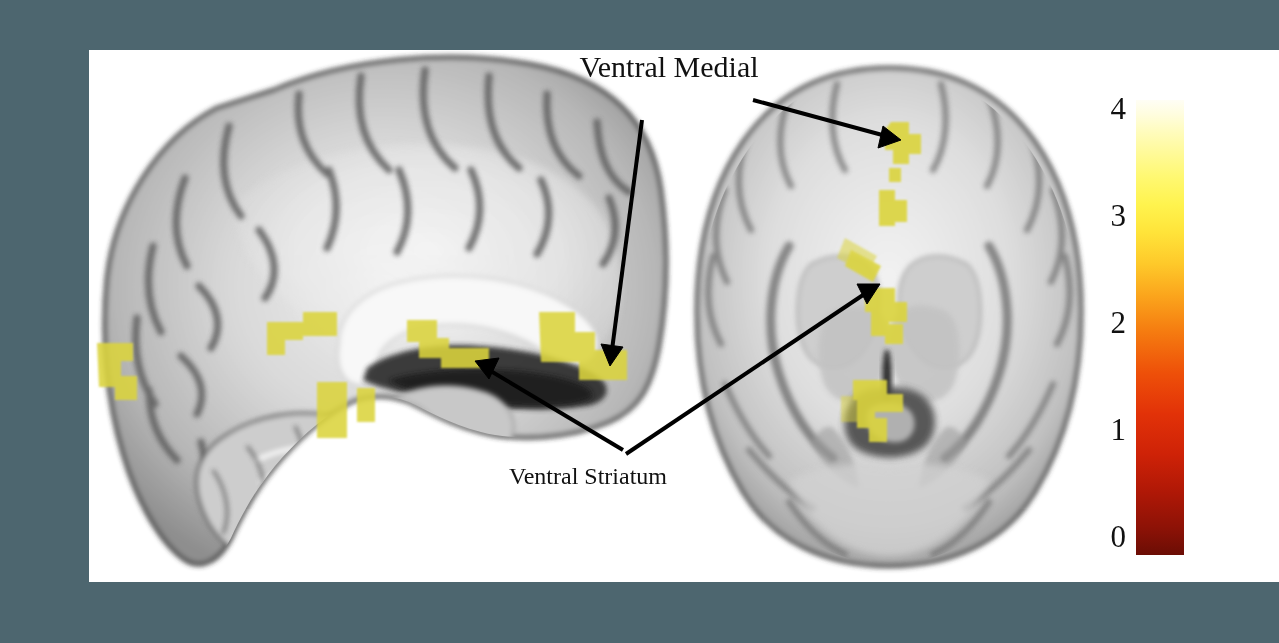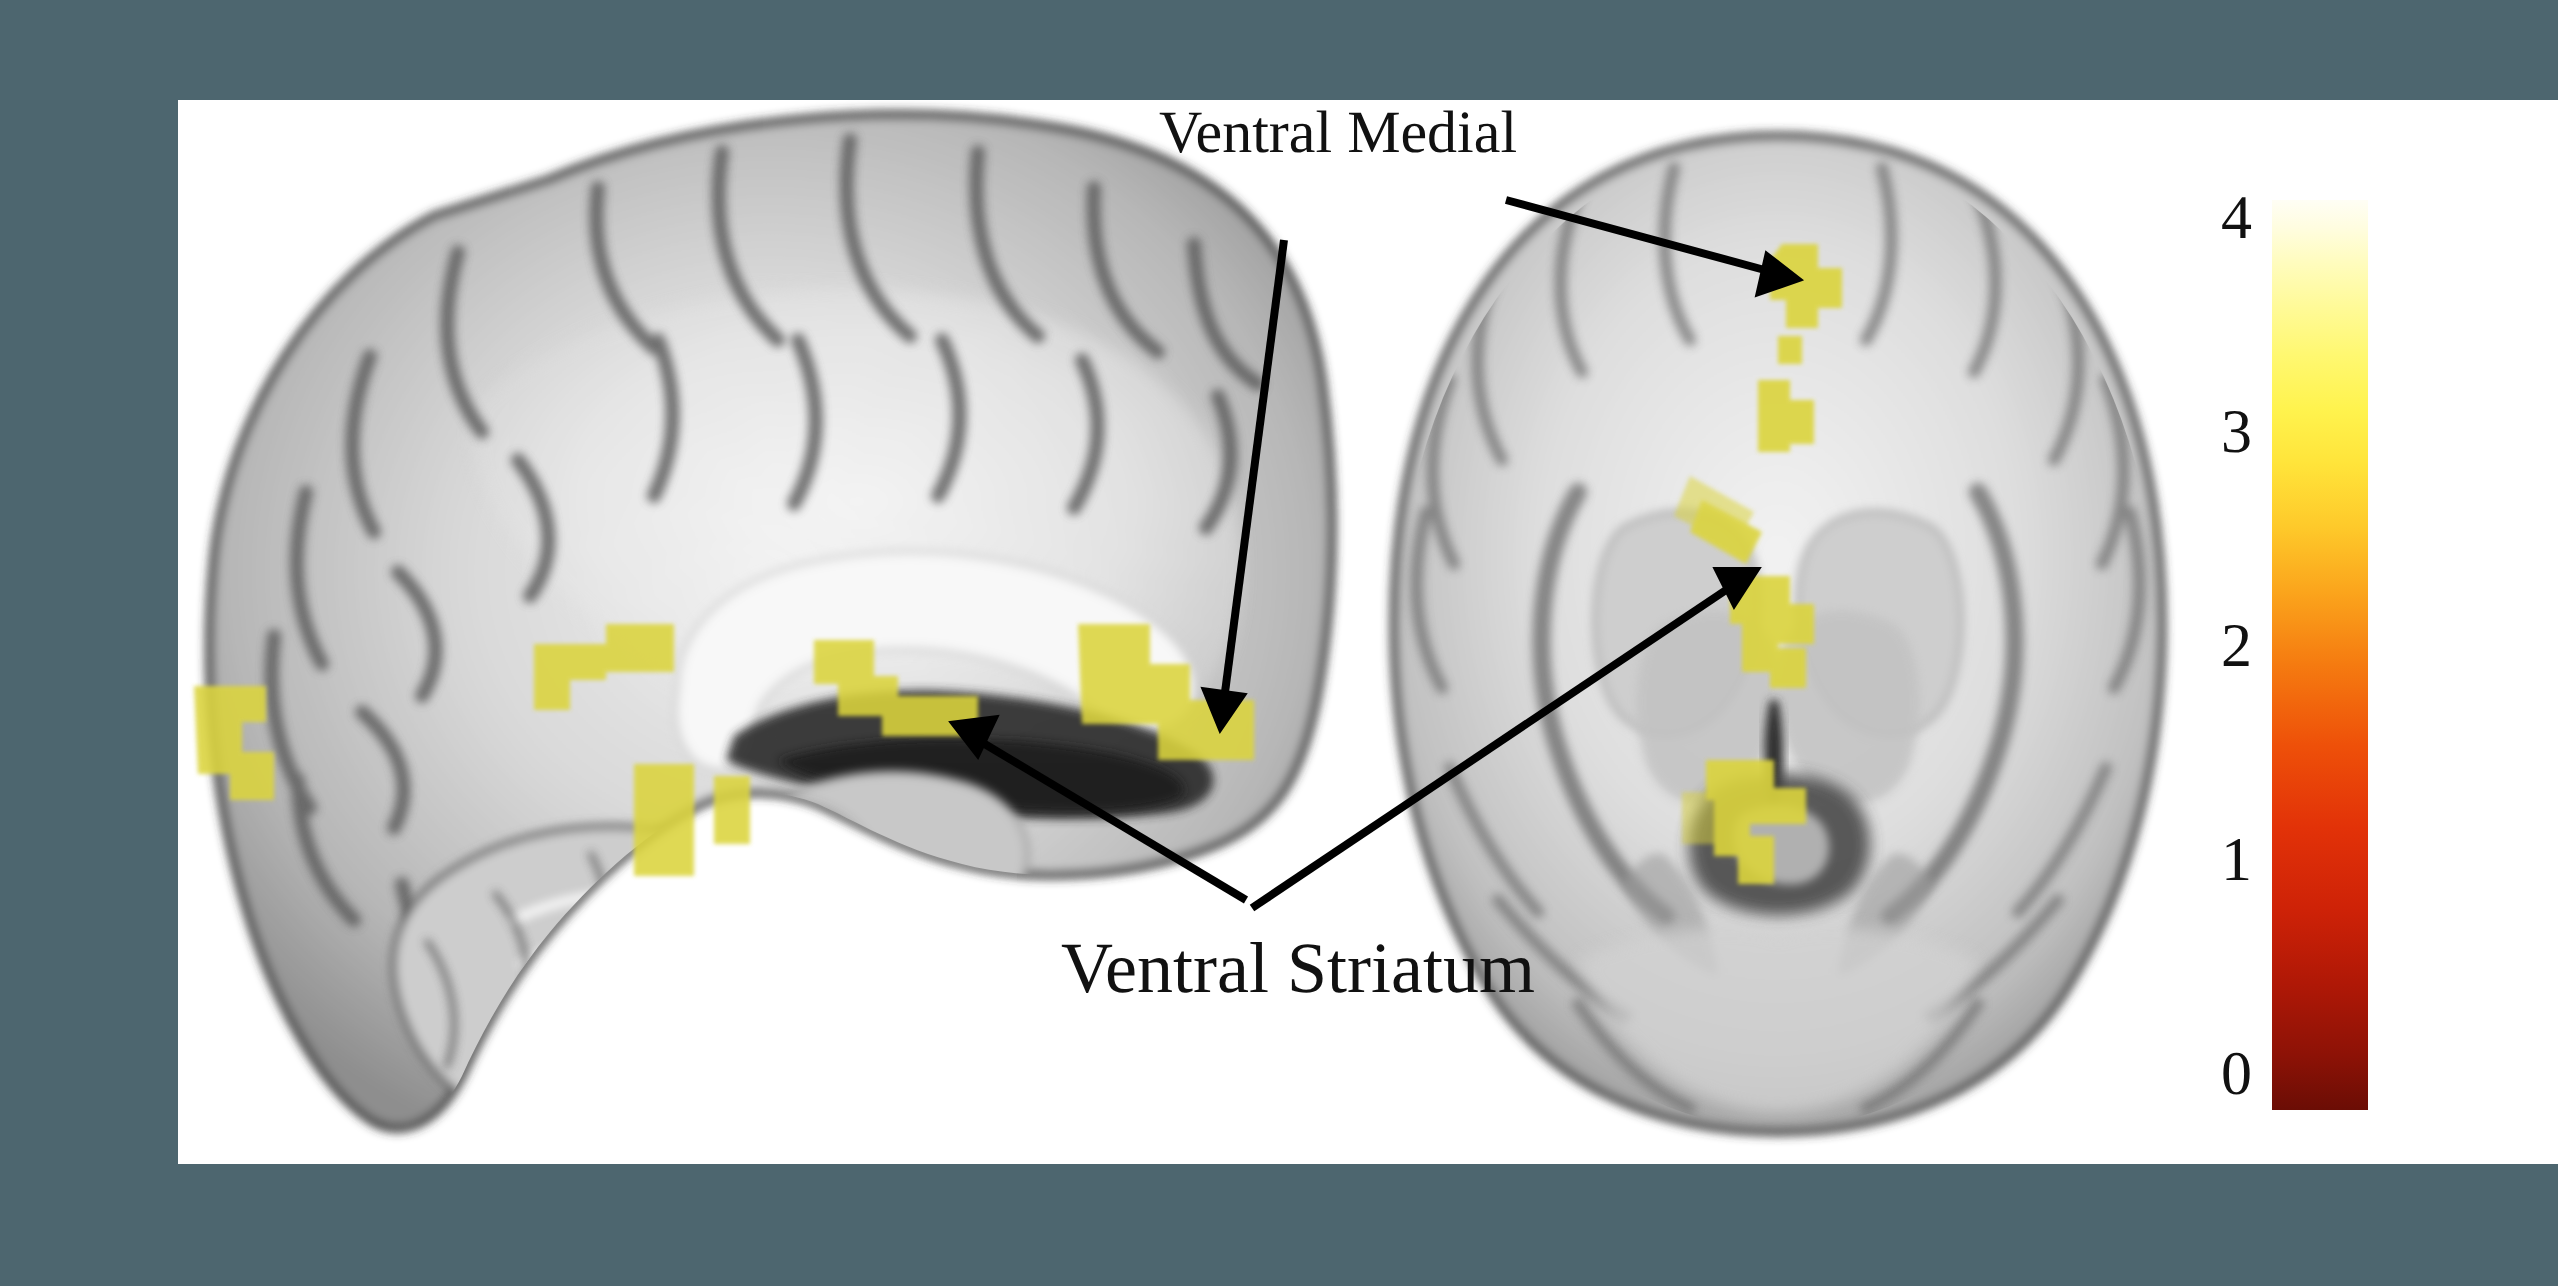--- a/index.html
+++ b/index.html
@@ -35,22 +35,22 @@
   }
   #vmpfc-label{
     left:440px; top:-2px;
     font-size:30px;
     line-height:38px;
     text-align:center;
     width:280px;
   }
   #vs-label{
     left:420px; top:413px;
-    font-size:36px;
-    text-align:center;
+    font-size:24px;
+    text-align:left;
     width:280px;
   }
   .cbar-tick{
     position:absolute;
     right:0;
     font-size:31px;
     color:#111111;
     text-align:right;
     width:40px;
     transform:translateY(-50%);

